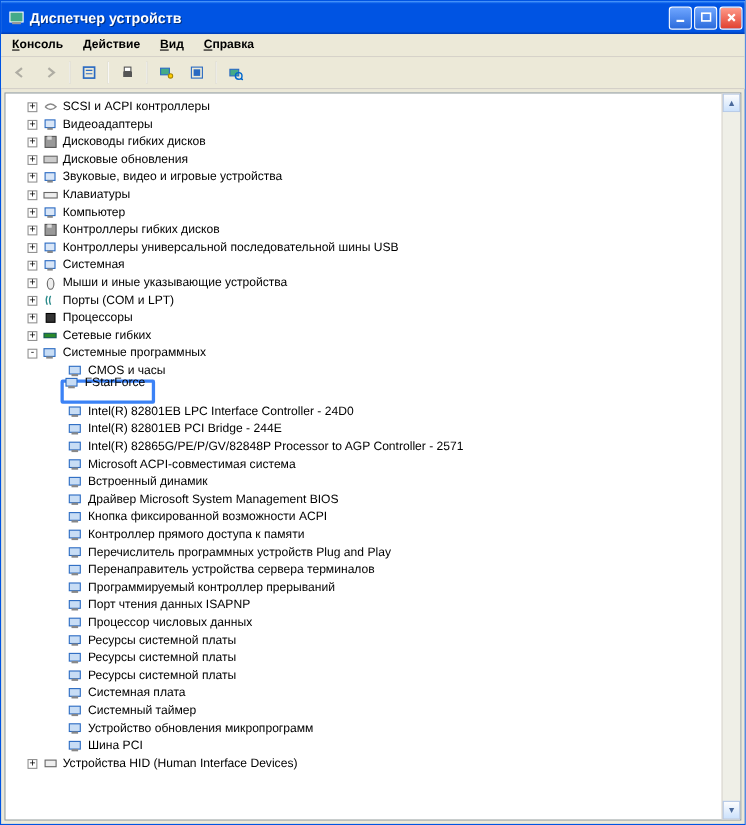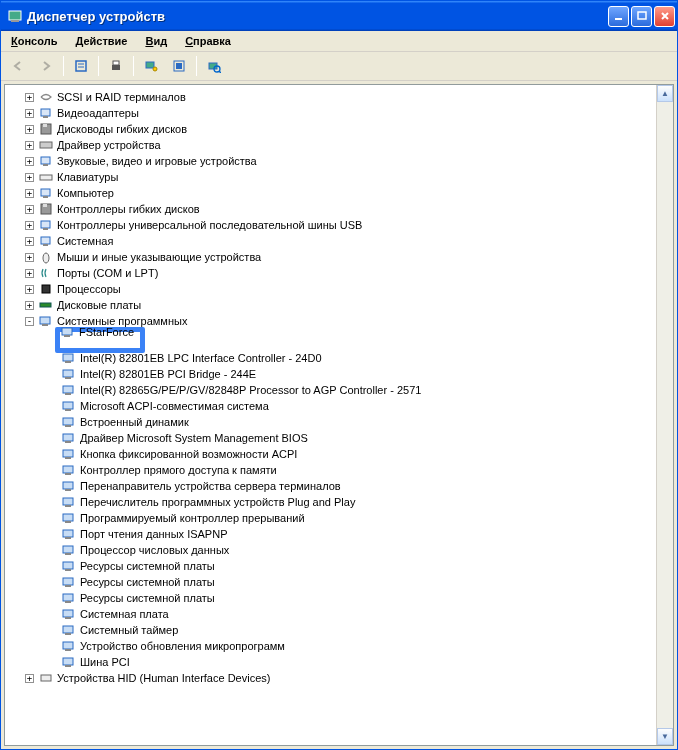--- a/index.html
+++ b/index.html
@@ -129,21 +129,21 @@
 }
 .nicon {
   width: 16px; height: 16px;
   margin-right: 3px;
   display: inline-flex; align-items: center; justify-content: center;
   flex-shrink: 0;
 }
 .cat-ico { color: #2a6ac2; }
 .sys-ico { color: #2a6ac2; }
 .highlight-box {
-  border: 5px solid #3b82f6;
+  border: 3px solid #3b82f6;
   border-radius: 2px;
   padding: 0 6px 16px 0;
   margin-left: -2px;
   display: flex;
   align-items: center;
   height: 21px;
   justify-content: space-between;
 }
 </style>
 </head>
@@ -235,21 +235,21 @@
 
   <div class="content">
     <div class="tree" id="tree">
         <div class="node" style="padding-left:18px">
           <span class="expander">+</span>
           <span class="nicon">
             <svg width="16" height="16">
               <path d="M3 8 Q8 3 13 8 Q8 13 3 8" fill="none" stroke="#888" stroke-width="1.2"></path>
             </svg>
           </span>
-          <span>SCSI и RAID терминалов</span>
+          <span>SCSI и ACPI контроллеры</span>
         </div>
         <div class="node" style="padding-left:18px">
           <span class="expander">+</span>
           <span class="nicon cat-ico">
             <svg width="16" height="16" viewBox="0 0 16 16">
               <rect x="3" y="4" width="9" height="7" fill="#d9e6f7" stroke="#2a6ac2"></rect>
               <rect x="5" y="11" width="5" height="2" fill="#888"></rect>
             </svg>
           </span>
           <span>Видеоадаптеры</span>
@@ -264,21 +264,21 @@
           </span>
           <span>Дисководы гибких дисков</span>
         </div>
         <div class="node" style="padding-left:18px">
           <span class="expander">+</span>
           <span class="nicon">
             <svg width="16" height="16">
               <rect x="2" y="5" width="12" height="6" fill="#ccc" stroke="#666"></rect>
             </svg>
           </span>
-          <span>Драйвер устройства</span>
+          <span>Дисковые обновления</span>
         </div>
         <div class="node" style="padding-left:18px">
           <span class="expander">+</span>
           <span class="nicon cat-ico">
             <svg width="16" height="16" viewBox="0 0 16 16">
               <rect x="3" y="4" width="9" height="7" fill="#d9e6f7" stroke="#2a6ac2"></rect>
               <rect x="5" y="11" width="5" height="2" fill="#888"></rect>
             </svg>
           </span>
           <span>Звуковые, видео и игровые устройства</span>
@@ -359,31 +359,40 @@
           </span>
           <span>Процессоры</span>
         </div>
         <div class="node" style="padding-left:18px">
           <span class="expander">+</span>
           <span class="nicon">
             <svg width="16" height="16" viewBox="0 0 16 16">
               <rect x="2" y="6" width="11" height="4" fill="#2a8a2a" stroke="#155"></rect>
             </svg>
           </span>
-          <span>Дисковые платы</span>
+          <span>Сетевые гибких</span>
         </div>
         <div class="node" style="padding-left:18px">
           <span class="expander">-</span>
           <span class="nicon sys-ico">
             <svg width="16" height="16" viewBox="0 0 16 16">
               <rect x="2" y="4" width="10" height="7" fill="#c8ddf5" stroke="#2a6ac2"></rect>
               <rect x="4" y="11" width="6" height="2" fill="#888"></rect>
             </svg>
           </span>
           <span>Системные программных</span>
+        </div>
+        <div class="node" style="padding-left:54px">
+          <span class="nicon sys-ico">
+            <svg width="16" height="16" viewBox="0 0 16 16">
+              <rect x="2" y="4" width="10" height="7" fill="#c8ddf5" stroke="#2a6ac2"></rect>
+              <rect x="4" y="11" width="6" height="2" fill="#888"></rect>
+            </svg>
+          </span>
+          <span>CMOS и часы</span>
         </div>
         <div class="node" style="padding-left:50px;height:21px">
           <span class="highlight-box">
             <span class="nicon sys-ico">
               <svg width="16" height="16" viewBox="0 0 16 16">
                 <rect x="2" y="4" width="10" height="7" fill="#c8ddf5" stroke="#2a6ac2"></rect>
                 <rect x="4" y="11" width="6" height="2" fill="#888"></rect>
               </svg>
             </span>
             <span>FStarForce</span>
@@ -461,30 +470,30 @@
           </span>
           <span>Контроллер прямого доступа к памяти</span>
         </div>
         <div class="node" style="padding-left:54px">
           <span class="nicon sys-ico">
             <svg width="16" height="16" viewBox="0 0 16 16">
               <rect x="2" y="4" width="10" height="7" fill="#c8ddf5" stroke="#2a6ac2"></rect>
               <rect x="4" y="11" width="6" height="2" fill="#888"></rect>
             </svg>
           </span>
+          <span>Перечислитель программных устройств Plug and Play</span>
+        </div>
+        <div class="node" style="padding-left:54px">
+          <span class="nicon sys-ico">
+            <svg width="16" height="16" viewBox="0 0 16 16">
+              <rect x="2" y="4" width="10" height="7" fill="#c8ddf5" stroke="#2a6ac2"></rect>
+              <rect x="4" y="11" width="6" height="2" fill="#888"></rect>
+            </svg>
+          </span>
           <span>Перенаправитель устройства сервера терминалов</span>
-        </div>
-        <div class="node" style="padding-left:54px">
-          <span class="nicon sys-ico">
-            <svg width="16" height="16" viewBox="0 0 16 16">
-              <rect x="2" y="4" width="10" height="7" fill="#c8ddf5" stroke="#2a6ac2"></rect>
-              <rect x="4" y="11" width="6" height="2" fill="#888"></rect>
-            </svg>
-          </span>
-          <span>Перечислитель программных устройств Plug and Play</span>
         </div>
         <div class="node" style="padding-left:54px">
           <span class="nicon sys-ico">
             <svg width="16" height="16" viewBox="0 0 16 16">
               <rect x="2" y="4" width="10" height="7" fill="#c8ddf5" stroke="#2a6ac2"></rect>
               <rect x="4" y="11" width="6" height="2" fill="#888"></rect>
             </svg>
           </span>
           <span>Программируемый контроллер прерываний</span>
         </div>

